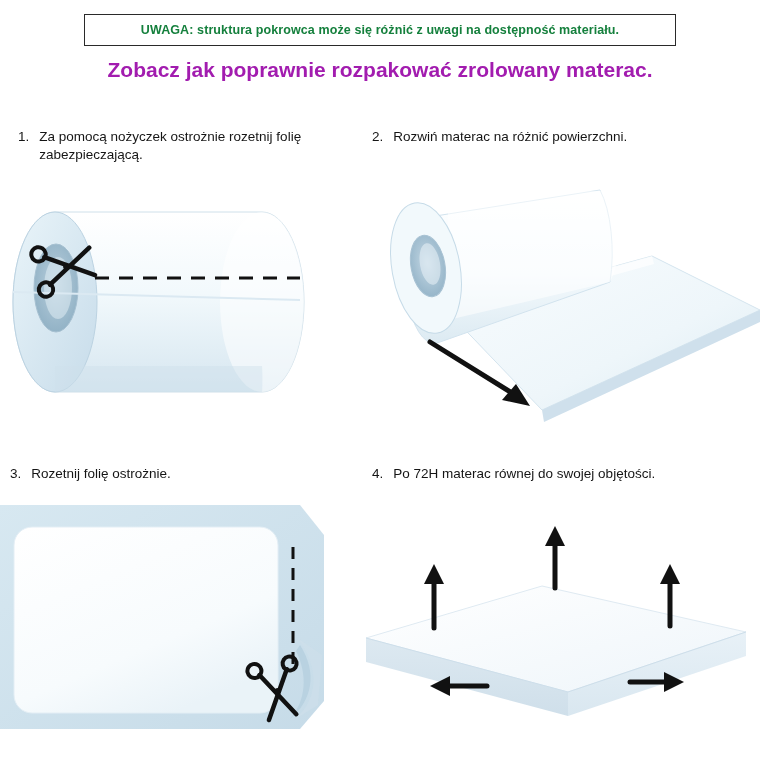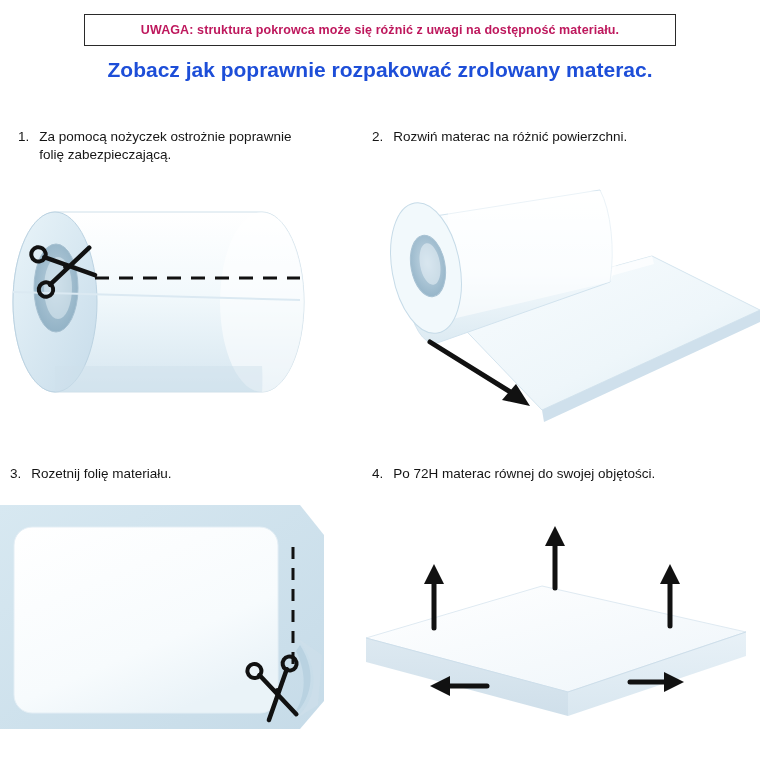--- a/index.html
+++ b/index.html
@@ -27,34 +27,34 @@
     border: 1px solid #2a2a2a;
     background: #ffffff;
     display: flex;
     align-items: center;
     justify-content: center;
   }
   .notice-text {
     font-size: 12.5px;
     font-weight: bold;
     letter-spacing: 0.1px;
-    color: #be185d;
+    color: #15803d;
     white-space: nowrap;
   }
 
   
   .title {
     position: absolute;
     left: 0;
     top: 58px;
     width: 760px;
     text-align: center;
     font-size: 21px;
     font-weight: bold;
-    color: #1d4ed8;
+    color: #a21caf;
   }
 
   
   .step-head {
     position: absolute;
     display: flex;
     gap: 10px;
     font-size: 13.5px;
     line-height: 18px;
     color: #151515;
@@ -80,31 +80,31 @@
 <body>
 
 <div class="notice">
   <span class="notice-text">UWAGA: struktura pokrowca może się różnić z uwagi na dostępność materiału.</span>
 </div>
 
 <div class="title">Zobacz jak poprawnie rozpakować zrolowany materac.</div>
 
 <div class="step-head" id="step1-head">
   <span class="step-num">1.</span>
-  <span class="step-text">Za pomocą nożyczek ostrożnie poprawnie folię zabezpieczającą.</span>
+  <span class="step-text">Za pomocą nożyczek ostrożnie rozetnij folię zabezpieczającą.</span>
 </div>
 
 <div class="step-head" id="step2-head">
   <span class="step-num">2.</span>
   <span class="step-text">Rozwiń materac na różnić powierzchni.</span>
 </div>
 
 <div class="step-head" id="step3-head">
   <span class="step-num">3.</span>
-  <span class="step-text">Rozetnij folię materiału.</span>
+  <span class="step-text">Rozetnij folię ostrożnie.</span>
 </div>
 
 <div class="step-head" id="step4-head">
   <span class="step-num">4.</span>
   <span class="step-text">Po 72H materac równej do swojej objętości.</span>
 </div>
 
 <div class="panel" id="panel1">
   <svg width="340" height="230" viewBox="0 0 340 230">
     <defs>

